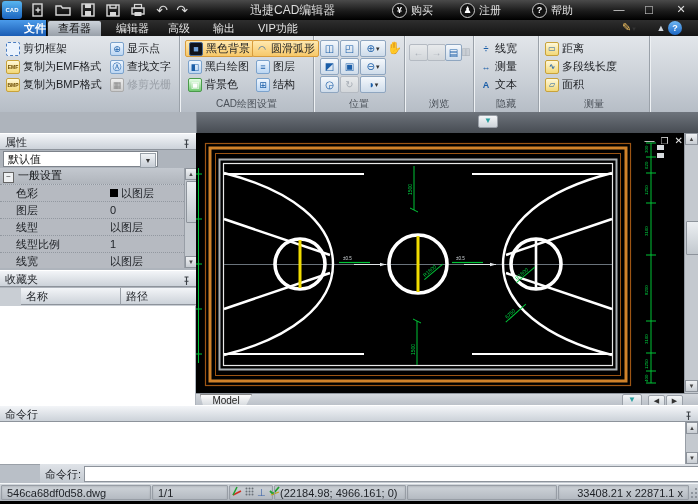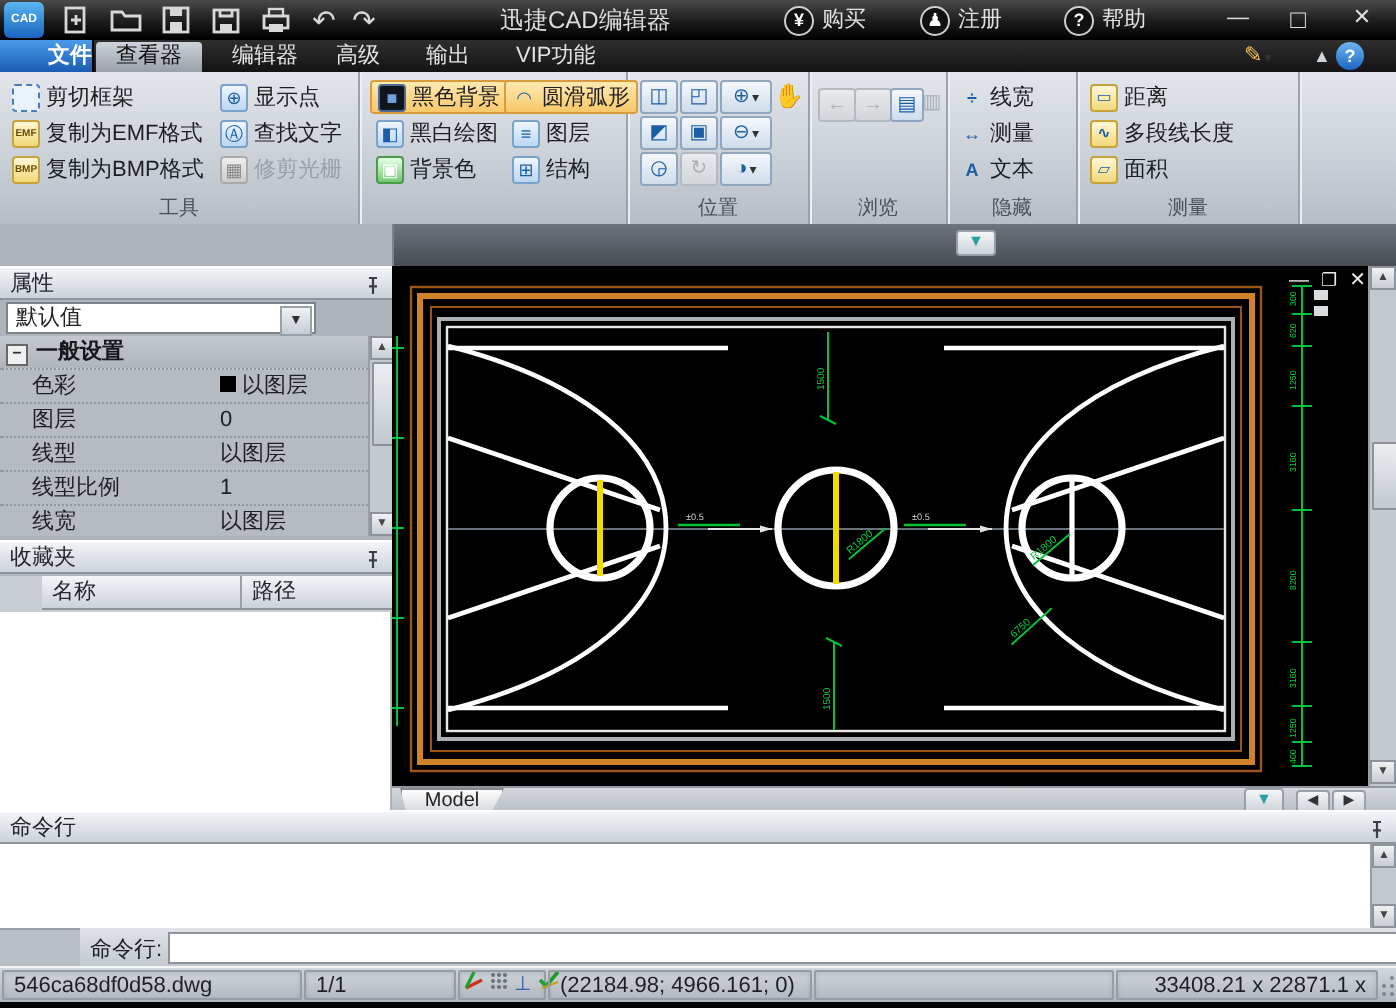--- a/index.html
+++ b/index.html
@@ -70,21 +70,21 @@
     color:#23262b;padding-left:5px;box-sizing:border-box;}
   .pin{position:absolute;right:5px;top:3px;}
   #combo{left:3px;top:151px;width:155px;height:16px;background:#fff;border:1px solid #7d838b;
     line-height:15px;padding-left:4px;color:#222;box-sizing:border-box;}
   #comboarrow{right:1px;top:1px;width:14px;height:13px;background:linear-gradient(#f0f3f6,#c6ccd4);
     border:1px solid #98a0a8;font-size:7px;text-align:center;line-height:13px;color:#333;}
   #propgrid{left:0;top:168px;width:196px;height:100px;background:#b6bac1;}
   .prow{position:absolute;left:0;width:184px;height:17px;border-bottom:1px dotted #9298a0;box-sizing:border-box;}
   .pk{position:absolute;left:16px;top:0;line-height:16px;color:#1d2025;}
   .pv{position:absolute;left:110px;top:0;line-height:16px;color:#1d2025;}
-  .grouprow{background:linear-gradient(#c3c8cf,#b0b5bc);font-weight:bold;}
+  .grouprow{background:linear-gradient(#c3c8cf,#b0b5bc);}
   .minus{display:inline-block;width:9px;height:9px;border:1px solid #666;background:#eef0f2;
     font-size:8px;line-height:7px;text-align:center;color:#333;margin:3px 4px 0 3px;}
   .vscroll{position:absolute;width:12px;background:#c4c9cf;border-left:1px solid #989ea6;}
   .sarr{position:absolute;left:0;width:12px;height:12px;background:linear-gradient(#f0f2f4,#c8cdd3);
     border:1px solid #8d939b;box-sizing:border-box;font-size:6px;text-align:center;line-height:10px;color:#444;}
   .sthumb{position:absolute;left:1px;width:10px;background:linear-gradient(#eceff2,#c2c8ce);
     border:1px solid #8d939b;border-radius:1px;}
   #favcols{left:0;top:288px;width:196px;height:18px;background:#c9ced4;}
   .favcol{position:absolute;top:0;height:17px;line-height:17px;padding-left:5px;color:#23262b;
     background:linear-gradient(#f3f5f8,#ccd2d9);border-right:1px solid #9aa0a8;border-bottom:1px solid #8d939b;box-sizing:border-box;margin-left:21px;}
@@ -209,21 +209,20 @@
         <span>显示点</span>
         </div>
       <div class="ritem" style="left:110px;top:23px">
         <span class="ricon blueic">Ⓐ</span>
         <span>查找文字</span>
         </div>
       <div class="ritem dis" style="left:110px;top:41px">
         <span class="ricon grayic">▦</span>
         <span>修剪光栅</span>
         </div>
-      <div class="glabel">工具</div>
     </div>
 
     <div class="rgroup" style="left:180px;width:133px">
       <div class="toggle" style="left:5px;top:4px">
         <span class="ricon" style="background:#10141c;border:1px solid #4a6a94;color:#6fa0d8">■</span>
         <span>黑色背景</span>
         </div>
       <div class="ritem" style="left:8px;top:23px">
         <span class="ricon blueic">◧</span>
         <span>黑白绘图</span>
@@ -237,20 +236,21 @@
         <span>圆滑弧形</span>
         </div>
       <div class="ritem" style="left:76px;top:23px">
         <span class="ricon blueic">≡</span>
         <span>图层</span>
         </div>
       <div class="ritem" style="left:76px;top:41px">
         <span class="ricon blueic">⊞</span>
         <span>结构</span>
         </div>
+      <div class="glabel">CAD绘图设置</div>
     </div>
 
     <div class="rgroup" style="left:314px;width:90px">
       <div class="sqbtn" style="left:6px;top:4px">◫</div>
       <div class="sqbtn" style="left:26px;top:4px">◰</div>
       <div class="sqbtn" style="left:46px;top:4px;width:24px">
           <span>⊕</span>
           <span class="dd">▾</span>
         </div>
       <div class="sqbtn" style="left:72px;top:4px;border:none;background:transparent;font-size:12px;color:#2d6ab0">✋</div>

